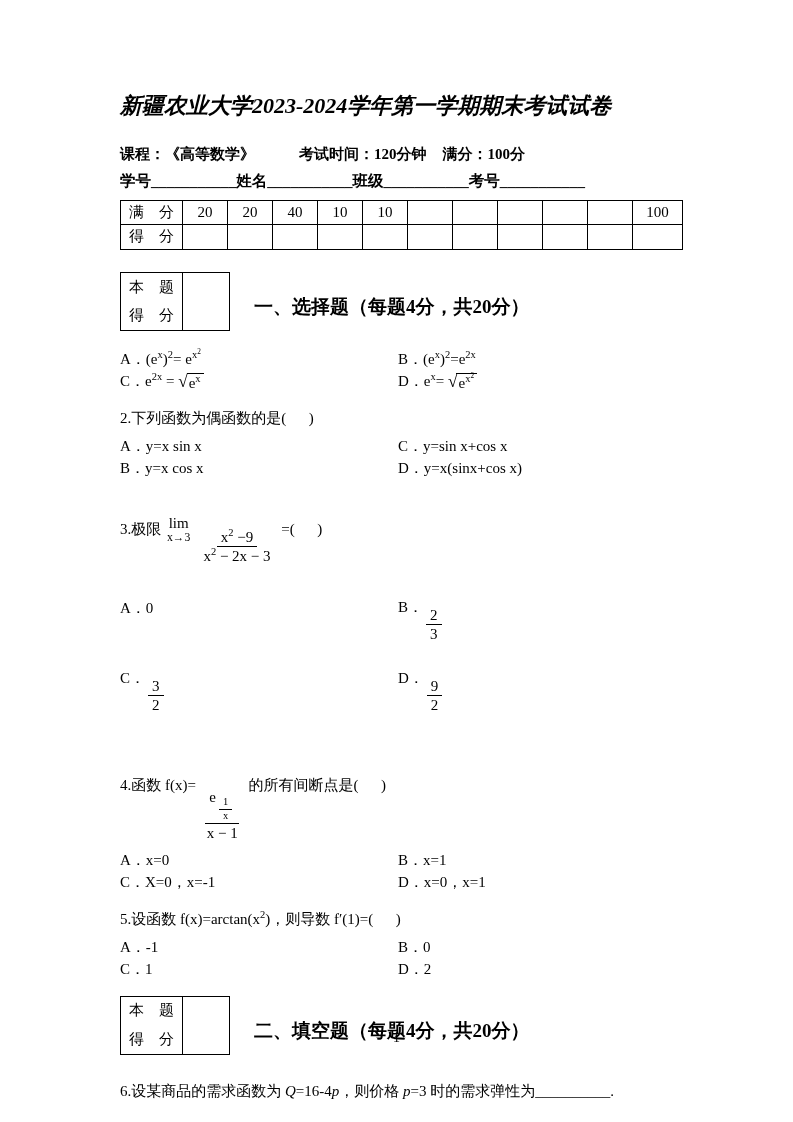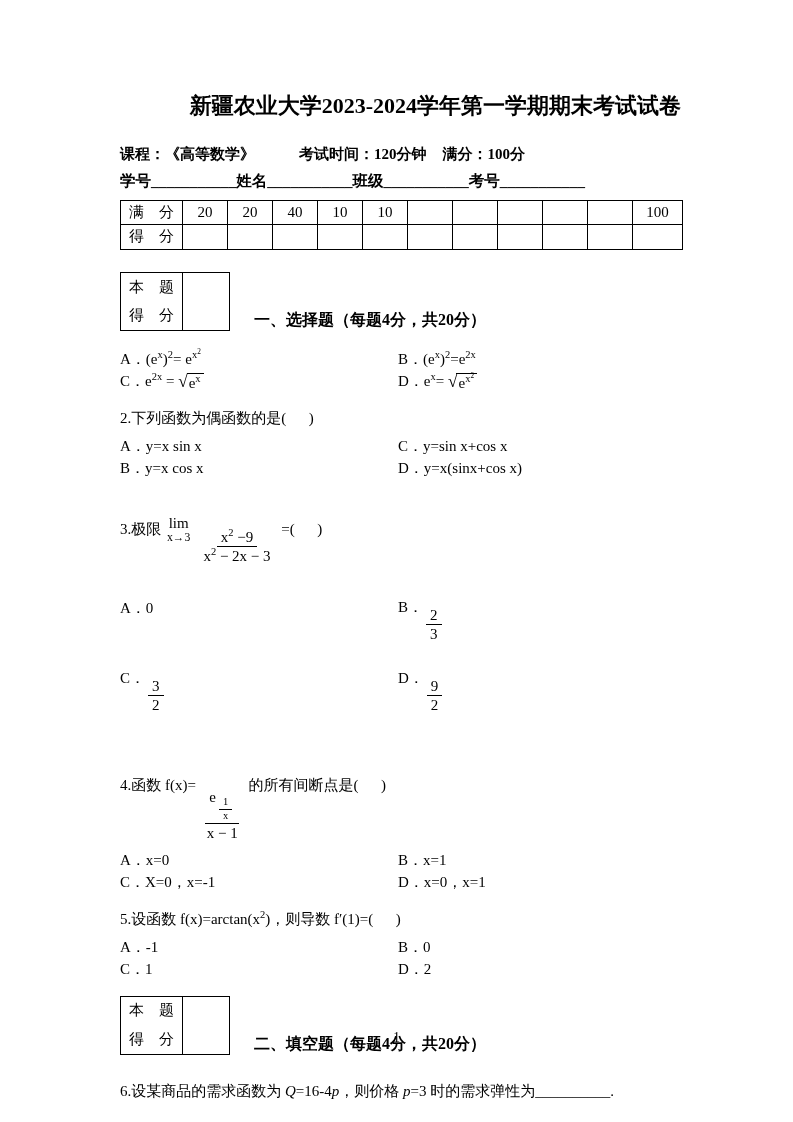--- a/index.html
+++ b/index.html
@@ -7,41 +7,41 @@
   body {
     width: 793px; height: 1122px;
     background: #ffffff; color: #000;
     font-family: "Liberation Serif", "DejaVu Serif", serif;
     font-size: 15px; line-height: 1.45;
     overflow: hidden;
   }
   .page { position: relative; width: 793px; height: 1122px; }
   .content { padding: 92px 112px 0 120px; }
 
-  .title { font-size: 22px; font-weight: bold; text-align: right; margin: 0 0 24px 0; line-height: 1.25; }
+  .title { font-size: 22px; font-weight: bold; text-align: left; margin: 0 0 24px 0; line-height: 1.25; font-style: italic; }
 
   .course-line { display: flex; font-weight: bold; font-size: 15px; margin-bottom: 5px; white-space: pre; }
   .course-line .gap1 { margin-right: 44px; }
   .course-line .gap2 { margin-right: 16px; }
 
   .student-line { display: flex; justify-content: flex-start; font-weight: bold; font-size: 15.5px; margin-bottom: 7px; white-space: pre; }
 
   table.score-table { border-collapse: collapse; table-layout: fixed; width: 562px; margin-bottom: 22px; }
   .score-table td { border: 1px solid #000; text-align: center; padding: 1px 2px; height: 24px; font-size: 15px; }
   .score-table tr.hdr td { height: 44px; }
   .score-table td.c0 { width: 62px; }
   .score-table td.cm { width: 45px; }
   .score-table td.cl { width: 50px; }
 
-  .section-row { display: flex; align-items: flex-end; margin: 2px 0 18px 0; }
+  .section-row { display: flex; align-items: center; margin: 2px 0 18px 0; }
   table.score-box { border-collapse: collapse; border: 1px solid #000; }
   .score-box td { padding: 0; }
   .score-box td.sb-l { width: 62px; height: 29px; text-align: center; font-size: 15px; }
   .score-box td.sb-r { width: 47px; border-left: 1px solid #000; }
-  .section-heading { font-weight: bold; font-size: 16px; margin: 11px 16px 0 24px; }
+  .section-heading { font-weight: bold; font-size: 19px; margin: 11px 16px 0 24px; }
 
   .question { margin-bottom: 15px; }
   .q-text { white-space: pre-wrap; margin-bottom: 7px; }
   .options { display: grid; grid-template-columns: 278px auto; align-items: center; }
   .opt { white-space: pre-wrap; }
   .fill-q { margin-top: 26px; white-space: pre-wrap; }
 
   sup { font-size: 0.7em; line-height: 0; }
   i { font-family: "Liberation Serif", serif; }
 

